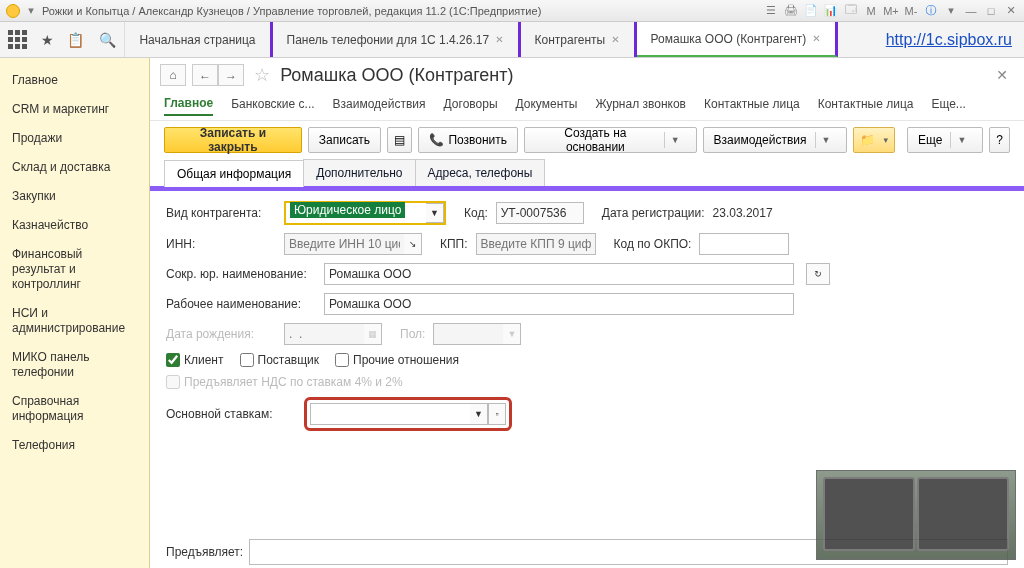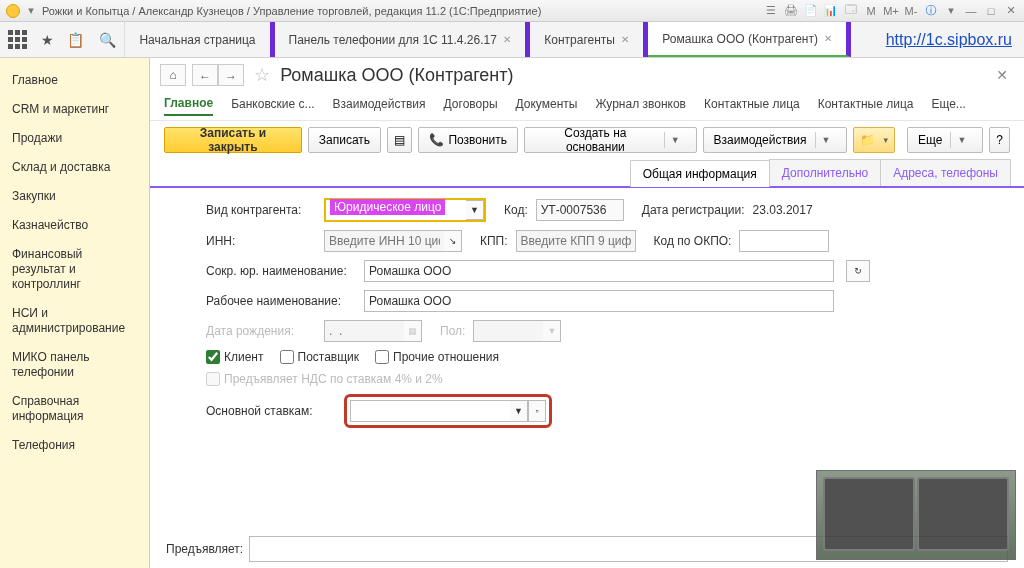--- a/index.html
+++ b/index.html
@@ -10,21 +10,21 @@
   .titlebar-right { display: flex; align-items: center; gap: 6px; color: #888; }
   .t-icon { width: 14px; height: 14px; display: inline-flex; align-items: center; justify-content: center; font-size: 11px; color: #777; }
   .yellow-circle { width: 14px; height: 14px; border-radius: 50%; background: #ffc83d; display: inline-block; border: 1px solid #d9a300; }
   
   .toolstrip { height: 36px; background: #f4f4f4; border-bottom: 1px solid #d0d0d0; display: flex; align-items: stretch; }
   .toolstrip-icons { display: flex; align-items: center; padding: 0 8px; gap: 14px; border-right: 1px solid #ddd; }
   .ts-icon { font-size: 14px; color: #555; cursor: pointer; }
   .ts-grid { display: grid; grid-template-columns: repeat(3,5px); grid-template-rows: repeat(3,5px); gap: 2px; }
   .ts-grid span { background: #555; }
   .tabs { display: flex; align-items: stretch; }
-  .tab { padding: 0 14px; display: flex; align-items: center; border-right: 5px solid #6d28d9; color: #444; cursor: pointer; position: relative; gap: 6px; }
+  .tab { padding: 0 14px; display: flex; align-items: center; border-right: 3px solid #6d28d9; color: #444; cursor: pointer; position: relative; gap: 6px; }
   .tab.active { background: #fff; border-bottom: 2px solid #4caf50; }
   .tab-close { font-size: 10px; color: #999; cursor: pointer; }
   .link-right { margin-left: auto; padding: 0 12px; display: flex; align-items: center; }
   .link-right a { color: #1a4fc4; text-decoration: underline; font-size: 16px; }
   
   .layout { display: flex; height: calc(568px - 22px - 36px); }
   .sidebar { width: 150px; background: #fff8d6; border-right: 1px solid #d8cf97; padding: 8px 0; }
   .sidebar-item { padding: 7px 12px; color: #333; cursor: pointer; line-height: 1.25; }
   
   .content { flex: 1; background: #fff; display: flex; flex-direction: column; overflow: hidden; }
@@ -41,34 +41,34 @@
   .action-bar { display: flex; gap: 6px; padding: 6px 14px; align-items: center; }
   .btn { height: 26px; padding: 0 10px; border: 1px solid #bbb; background: linear-gradient(#fff,#f0f0f0); cursor: pointer; display: inline-flex; align-items: center; gap: 4px; font-size: 12px; border-radius: 2px; }
   .btn.primary { background: linear-gradient(#ffe36b,#ffcc33); border: 1px solid #d9a300; font-weight: bold; color: #333; }
   .btn .caret { font-size: 9px; color: #666; }
   .btn.iconbtn { padding: 0 6px; }
   .btn.split { padding-right: 16px; }
   .btn.split .caret { border-left: 1px solid #ccc; padding-left: 6px; margin-left: 4px; height: 16px; display: flex; align-items: center; }
   .btn.folder { background: linear-gradient(#fff2c0,#ffdc7a); border-color: #d8b14a; }
   .action-bar .spacer { flex: 1; }
   
-  .subtabs { display: flex; padding: 0 14px; border-bottom: 2px solid #8b5cf6; justify-content: flex-end; }
-  .subtab { padding: 6px 12px; border: 1px solid #ccc; border-bottom: none; background: #f5f5f5; cursor: pointer; margin-right: -1px; font-size: 12px; color: #8b5cf6; }
+  .subtabs { display: flex; padding: 0 14px; border-bottom: 5px solid #8b5cf6; }
+  .subtab { padding: 6px 12px; border: 1px solid #ccc; border-bottom: none; background: #f5f5f5; cursor: pointer; margin-right: -1px; font-size: 12px; color: #0f172a; }
   .subtab.active { background: #fff; position: relative; top: 1px; color: #000; }
   
   .form { padding: 10px 16px; }
-  .row { display: flex; align-items: center; margin-bottom: 8px; gap: 8px; margin-left: 40px; }
+  .row { display: flex; align-items: center; margin-bottom: 8px; gap: 8px; }
   .lbl { color: #333; white-space: nowrap; }
   .lbl.disabled { color: #bbb; }
   .field { height: 22px; border: 1px solid #bbb; background: #fff; padding: 0 4px; font-size: 12px; color: #333; }
   .field.disabled { background: #f5f5f5; color: #bbb; }
   .field.readonly { background: #fafafa; }
   .select-wrap { display: inline-flex; border: 2px solid #e8b800; }
   .select-wrap .field { border: none; height: 20px; }
-  .select-val { background: #d946ef; color: #fff; padding: 1px 4px; }
+  .select-val { background: #15803d; color: #fff; padding: 1px 4px; }
   .dd-btn { width: 18px; border: 1px solid #bbb; border-left: none; background: #fafafa; display: flex; align-items: center; justify-content: center; font-size: 9px; cursor: pointer; }
   .field-group { display: inline-flex; }
   .field-group .field { border-right: none; }
   .ck { display: flex; align-items: center; gap: 4px; }
   input[type=checkbox] { width: 14px; height: 14px; cursor: pointer; }
   .ck-green { accent-color: #2e7d32; }
   
   .highlight-red { border: 3px solid #c0392b; border-radius: 6px; padding: 3px; display: inline-flex; }
   .highlight-red .field-group .field { width: 160px; }
   
@@ -121,21 +121,21 @@
       </div>
     <span class="ts-icon">★</span>
     <span class="ts-icon">📋</span>
     <span class="ts-icon">🔍</span>
   </div>
   <div class="tabs">
     <div class="tab">
         <span>Начальная страница</span>
       </div>
     <div class="tab">
-        <span>Панель телефонии для 1С 11.4.26.17</span>
+        <span>Панель телефонии для 1С 1.4.26.17</span>
         <span class="tab-close">✕</span>
       </div>
     <div class="tab">
         <span>Контрагенты</span>
         <span class="tab-close">✕</span>
       </div>
     <div class="tab active">
         <span>Ромашка ООО (Контрагент)</span>
         <span class="tab-close">✕</span>
       </div>

